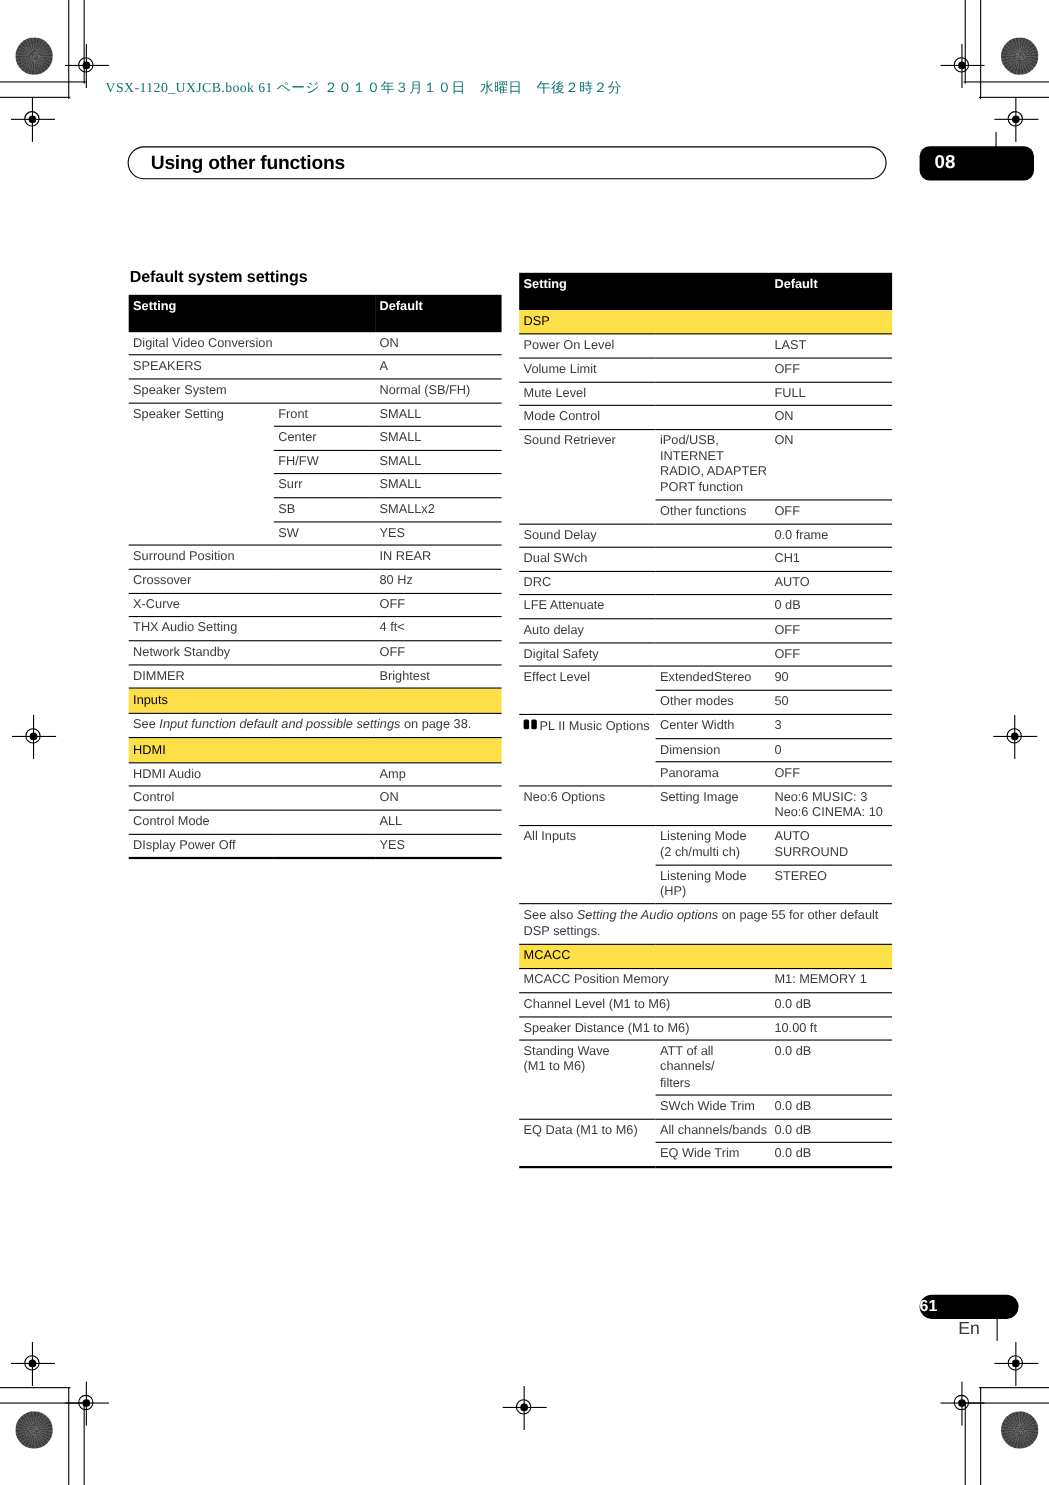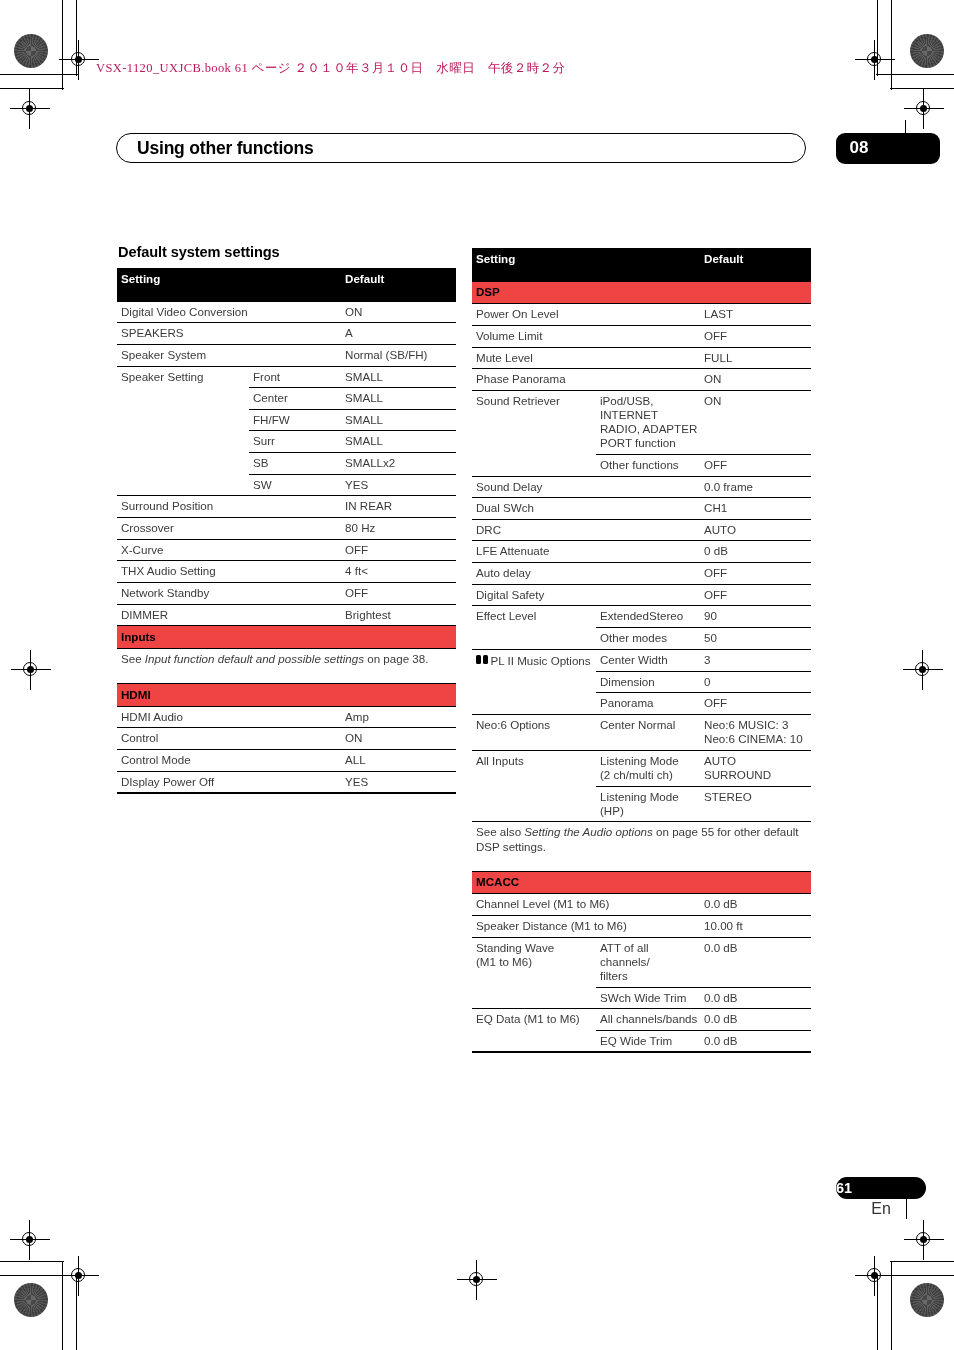--- a/index.html
+++ b/index.html
@@ -49,26 +49,26 @@
     background:
       repeating-conic-gradient(#4a4a4a 0deg 6deg, #8d8d8d 6deg 12deg),
       radial-gradient(circle at 50% 50%, #9a9a9a 0%, #5e5e5e 60%, #757575 100%);
     background-blend-mode: multiply;
     opacity: .85;
   }
 
   
   .bookline {
     position: absolute;
-    left: 96px; top: 60px;
+    left: 96px; top: 72px;
     font-family: "Liberation Serif", serif;
     font-size: 12.5px;
     letter-spacing: .4px;
     white-space: nowrap;
-    color: #be185d;
+    color: #0f766e;
   }
 
   .chapter-bar {
     position: absolute;
     left: 116px; top: 133px;
     width: 690px; height: 30px;
     border: 1.6px solid #000;
     border-radius: 15px;
     box-sizing: border-box;
   }
@@ -168,31 +168,31 @@
     background: #000;
     color: #fff;
     font-weight: bold;
     font-size: 11.6px;
     padding-top: 3.5px;
     padding-bottom: 16px;
     border-bottom: none;
   }
   
   tr.band td {
-    background: #ef4444;
+    background: #fde047;
     color: #000;
-    font-weight: bold;
+    font-weight: normal;
     border-bottom: 1px solid #000;
     padding-top: 3.5px;
     padding-bottom: 4px;
   }
   tr.note td {
     color: #3b3b3b;
     border-bottom: 1px solid #000;
-    padding-bottom: 17px;
+    padding-bottom: 4px;
   }
   tr.note i { font-style: italic; }
   
   tr.sub td.c1 { border-bottom: none; }
   td.nb { border-bottom: none !important; }
   tr.last td { border-bottom: 2.2px solid #000; }
 
   
   .t.left col.c1 { width: 132px; }
   .t.left col.c2 { width: 92px; }
@@ -460,21 +460,21 @@
         </tr>
         <tr class="">
           <td class="c1" colspan="2">Volume Limit</td>
           <td class="c3">OFF</td>
         </tr>
         <tr class="">
           <td class="c1" colspan="2">Mute Level</td>
           <td class="c3">FULL</td>
         </tr>
         <tr class="">
-          <td class="c1" colspan="2">Phase Panorama</td>
+          <td class="c1" colspan="2">Mode Control</td>
           <td class="c3">ON</td>
         </tr>
         <tr class="sub">
           <td class="c1 nb">Sound Retriever</td>
           <td class="c2">iPod/USB, INTERNET RADIO, ADAPTER PORT function</td>
           <td class="c3">ON</td>
         </tr>
         <tr class="">
           <td class="c1"></td>
           <td class="c2">Other functions</td>
@@ -524,40 +524,44 @@
           <td class="c2">Dimension</td>
           <td class="c3">0</td>
         </tr>
         <tr class="">
           <td class="c1"></td>
           <td class="c2">Panorama</td>
           <td class="c3">OFF</td>
         </tr>
         <tr class="">
           <td class="c1">Neo:6 Options</td>
-          <td class="c2">Center Normal</td>
+          <td class="c2">Setting Image</td>
           <td class="c3">Neo:6 MUSIC: 3<br>Neo:6 CINEMA: 10</td>
         </tr>
         <tr class="sub">
           <td class="c1 nb">All Inputs</td>
           <td class="c2">Listening Mode<br>(2 ch/multi ch)</td>
           <td class="c3">AUTO<br>SURROUND</td>
         </tr>
         <tr class="">
           <td class="c1"></td>
           <td class="c2">Listening Mode (HP)</td>
           <td class="c3">STEREO</td>
         </tr>
         <tr class="note">
           <td colspan="3">See also <i>Setting the Audio options</i> on page 55 for other default DSP settings.</td>
         </tr>
         <tr class="band">
           <td colspan="3">MCACC</td>
         </tr>
         <tr class="">
+          <td class="c1" colspan="2">MCACC Position Memory</td>
+          <td class="c3">M1: MEMORY 1</td>
+        </tr>
+        <tr class="">
           <td class="c1" colspan="2">Channel Level (M1 to M6)</td>
           <td class="c3">0.0 dB</td>
         </tr>
         <tr class="">
           <td class="c1" colspan="2">Speaker Distance (M1 to M6)</td>
           <td class="c3">10.00 ft</td>
         </tr>
         <tr class="sub">
           <td class="c1 nb">Standing Wave<br>(M1 to M6)</td>
           <td class="c2">ATT of all channels/<br>filters</td>

